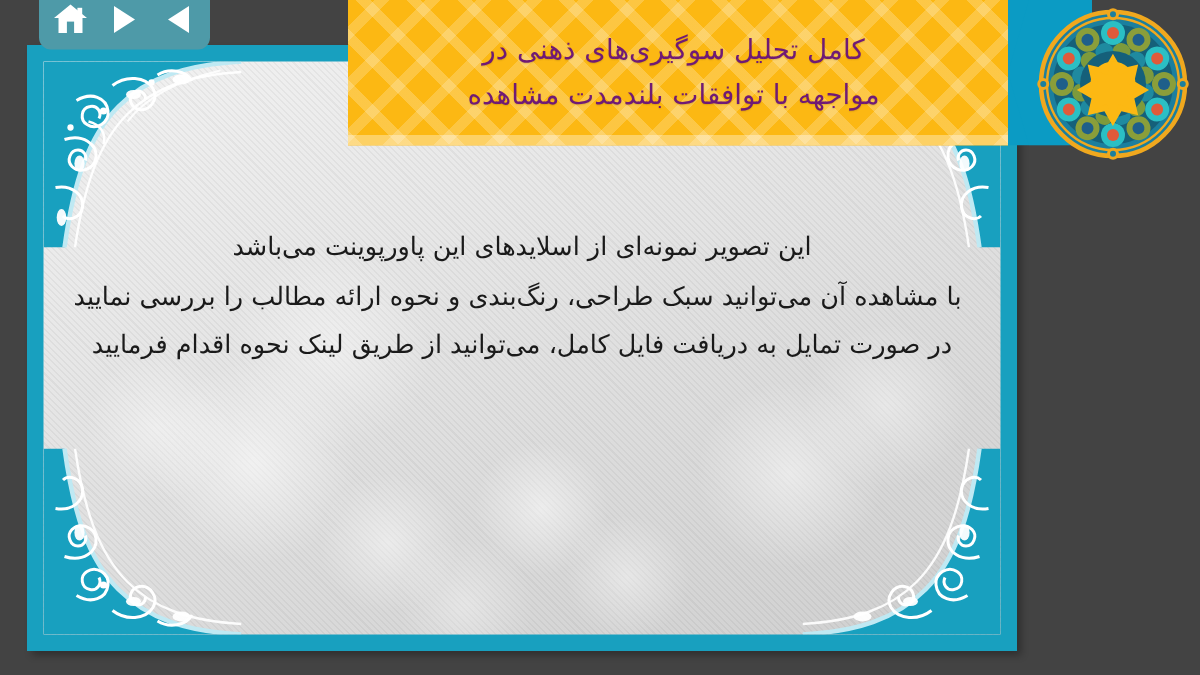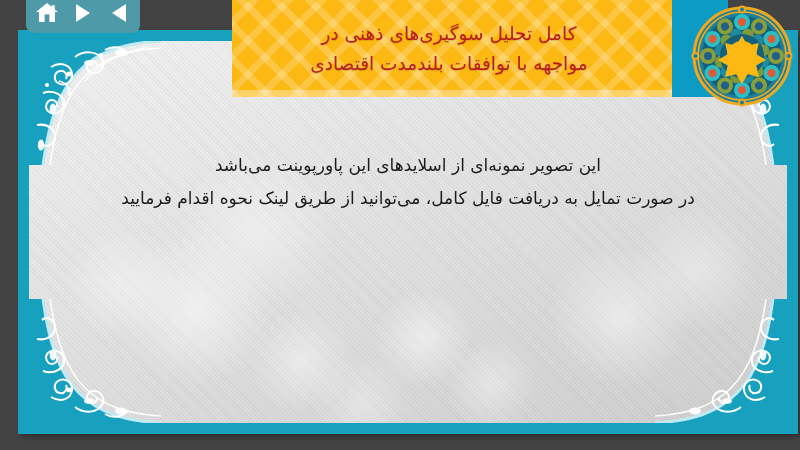--- a/index.html
+++ b/index.html
@@ -101,21 +101,21 @@
     position: absolute;
     left: 0; right: 0; bottom: 0;
     height: 7px;
     background: rgba(255,255,255,0.35);
     pointer-events: none;
   }
 
   .title-text {
     position: relative;
     z-index: 3;
-    color: #b91c1c;
+    color: #701a75;
     font-size: 18.5px;
     line-height: 1.58;
     text-align: center;
     direction: rtl;
     width: 100%;
     padding: 0 10px 0 4px;
     text-shadow: 0 1px 1px rgba(0,0,0,0.12);
     white-space: nowrap;
   }
   .title-line { display: block; }
@@ -128,21 +128,21 @@
     width: 104px;
     height: 104px;
     z-index: 30;
   }
 
   
   .card {
     position: absolute;
     left: 18px;
     top: 30px;
-    width: 780px;
+    width: 660px;
     height: 404px;
     background: #18a0bf;
     box-shadow: 3px 3px 5px rgba(0,0,0,0.30);
     z-index: 10;
     overflow: hidden;
   }
   .card-inner {
     position: absolute;
     left: 11px; top: 11px; right: 11px; bottom: 11px;
     background:
@@ -263,34 +263,35 @@
           <path d="M46,16 c9,-7 22,-6 27,2 c4,7 -2,15 -9,14 c-6,-1 -8,-8 -4,-11 c4,-3 8,0 8,4" fill="none" stroke="#ffffff" stroke-width="2"></path>
           <path d="M8,84 c11,-2 19,5 18,13 c-1,7 -9,10 -13,6" fill="none" stroke="#ffffff" stroke-width="2"></path>
           <ellipse cx="60" cy="22" rx="5" ry="3" fill="#ffffff" opacity="0.95"></ellipse>
           <ellipse cx="92" cy="12" rx="6" ry="3.4" fill="#ffffff" opacity="0.95"></ellipse>
           <ellipse cx="24" cy="68" rx="3.4" ry="5.4" fill="#ffffff" opacity="0.95"></ellipse>
         </svg>
       </div>
 
       <div class="body-text">
         <span class="body-line">این تصویر نمونه‌ای از اسلایدهای این پاورپوینت می‌باشد</span>
+        <span class="body-line">با مشاهده آن می‌توانید سبک طراحی، رنگ‌بندی و نحوه ارائه مطالب را بررسی نمایید</span>
         <span class="body-line">در صورت تمایل به دریافت فایل کامل، می‌توانید از طریق لینک نحوه اقدام فرمایید</span>
       </div>
 
     </div>
   </div>
 
   <div class="banner">
     <div class="banner-tail">
       <div class="banner-tail-inner"></div>
     </div>
     <div class="banner-body">
       <div class="title-text">
         <span class="title-line">کامل تحلیل سوگیری‌های ذهنی در</span>
-        <span class="title-line">مواجهه با توافقات بلندمدت اقتصادی</span>
+        <span class="title-line">مواجهه با توافقات بلندمدت مشاهده</span>
       </div>
     </div>
   </div>
 
   <div class="medallion">
     <svg viewBox="0 0 104 104" width="104" height="104" aria-hidden="true">
       <defs>
         <clipPath id="medClip">
             <circle cx="52" cy="52" r="48"></circle>
           </clipPath>

